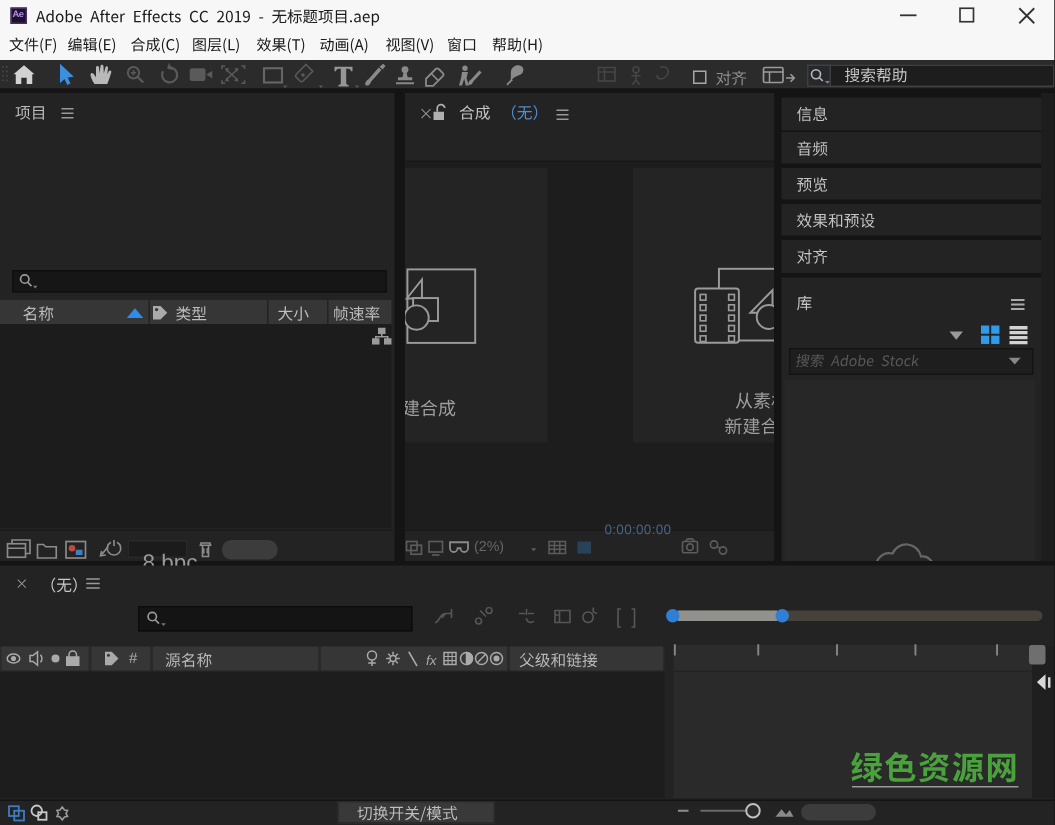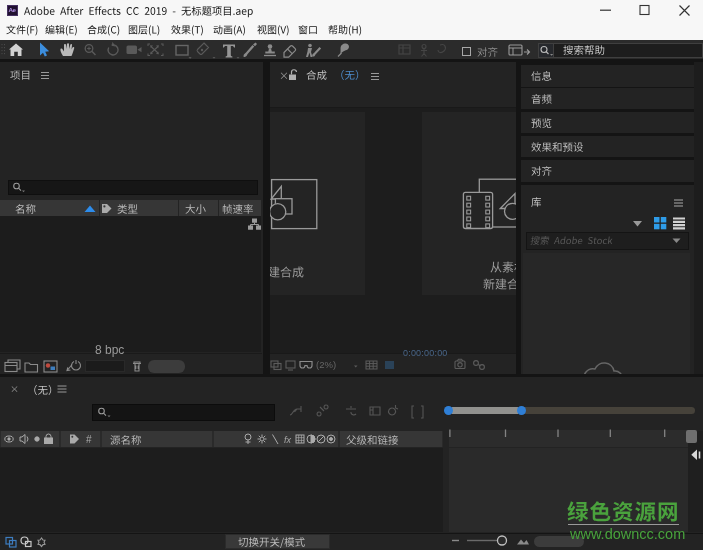--- a/index.html
+++ b/index.html
@@ -398,21 +398,21 @@
           <rect x="50.5" y="365" width="4.5" height="3.5" fill="#3e7fc0"></rect>
           <g stroke="#8b8b8b" stroke-width="1.1" fill="none">
             <path d="M74 360 a4.5 4.5 0 1 0 4 0 M76 358.5 v4"></path>
             <path d="M68 368 l4 -5 M70.5 368.5 l-3.5 .5 .8 -3.2"></path>
           </g>
           <path d="M133 362 h8 M135 362 v7.5 h4 v-7.5 M134 362 v-1.5 h6 v1.5 M135.8 364 v3.5 M138.2 364 v3.5" stroke="#8b8b8b" stroke-width="1.1" fill="none"></path>
         </g>
       </g>
     </svg>
     <div style="position:absolute;left:85.0px;top:359.5px;width:40px;height:12px;background:#1b1b1b;border:1px solid #292929;box-sizing:border-box"></div>
-    <div style="position:absolute;left:95.0px;top:344px;font-size:12px;color:#9a9a9a;white-space:pre;line-height:1;text-align:center;">8 bpc</div>
+    <div style="position:absolute;left:95.0px;top:368px;font-size:15px;color:#9a9a9a;white-space:pre;line-height:1;text-align:center;">8 bpc</div>
     <div style="position:absolute;left:148.0px;top:360.0px;width:37px;height:13px;background:#3c3c3c;border-radius:6px"></div>
     <div style="position:absolute;left:270px;top:62px;width:246px;height:312px;overflow:hidden;background:#232323">
       <div style="position:absolute;left:0.0px;top:45.0px;width:246px;height:1px;background:#191919"></div>
       <div style="position:absolute;left:0.0px;top:46.0px;width:246px;height:245px;background:#1d1d1d"></div>
       <svg class="t" style="left:9.0px;top:6.5px" width="12" height="14">
         <g transform="translate(0,10.5) scale(0.0100,-0.0100)" fill="#999">
           <use href="#g62" x="0"></use>
         </g>
       </svg>
       <svg style="position:absolute;left:18px;top:8px;overflow:visible" width="10" height="11">
@@ -777,13 +777,12 @@
     <svg class="t" style="left:567.0px;top:497.4px" width="115" height="30">
       <g transform="translate(0,22.6) scale(0.0215,-0.0215)" fill="#4aa23d">
         <use href="#g93" x="0"></use>
         <use href="#g94" x="1047"></use>
         <use href="#g95" x="2093"></use>
         <use href="#g96" x="3140"></use>
         <use href="#g97" x="4186"></use>
       </g>
     </svg>
     <div style="position:absolute;left:568.0px;top:524.0px;width:111px;height:1px;background:#9a9a9a"></div>
-    <div style="position:absolute;left:570.0px;top:527.0px;font-size:14.5px;color:#48a33c;white-space:pre;line-height:1;">www.downcc.com</div>
 </div>
 </body></html>

